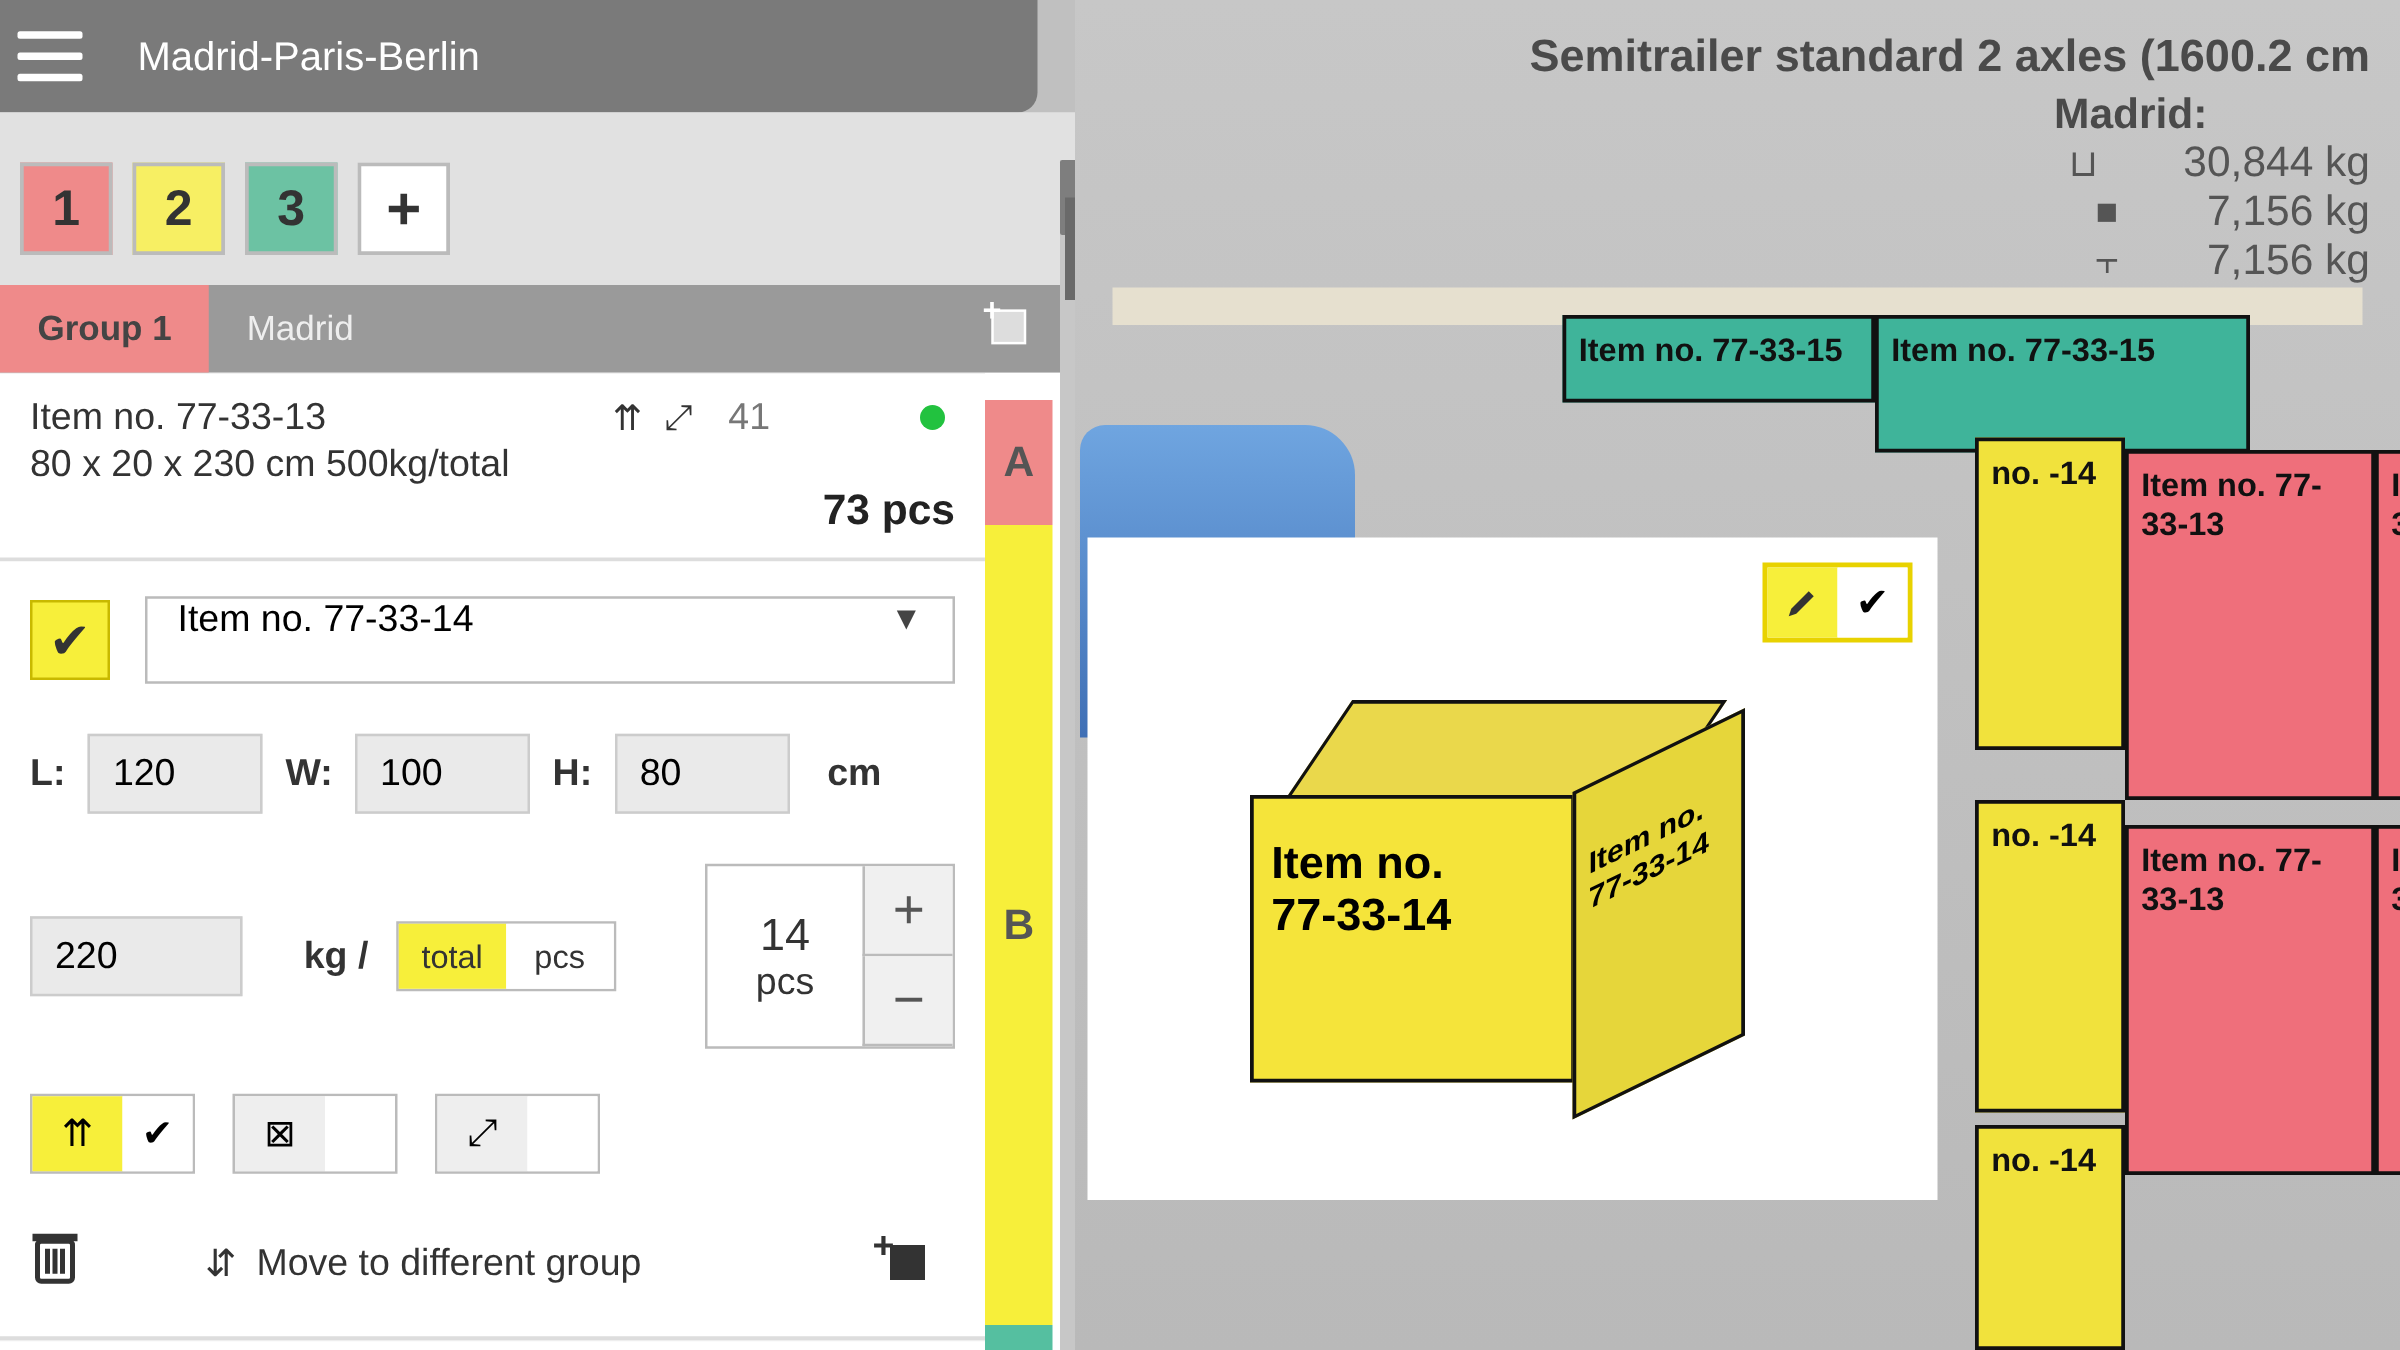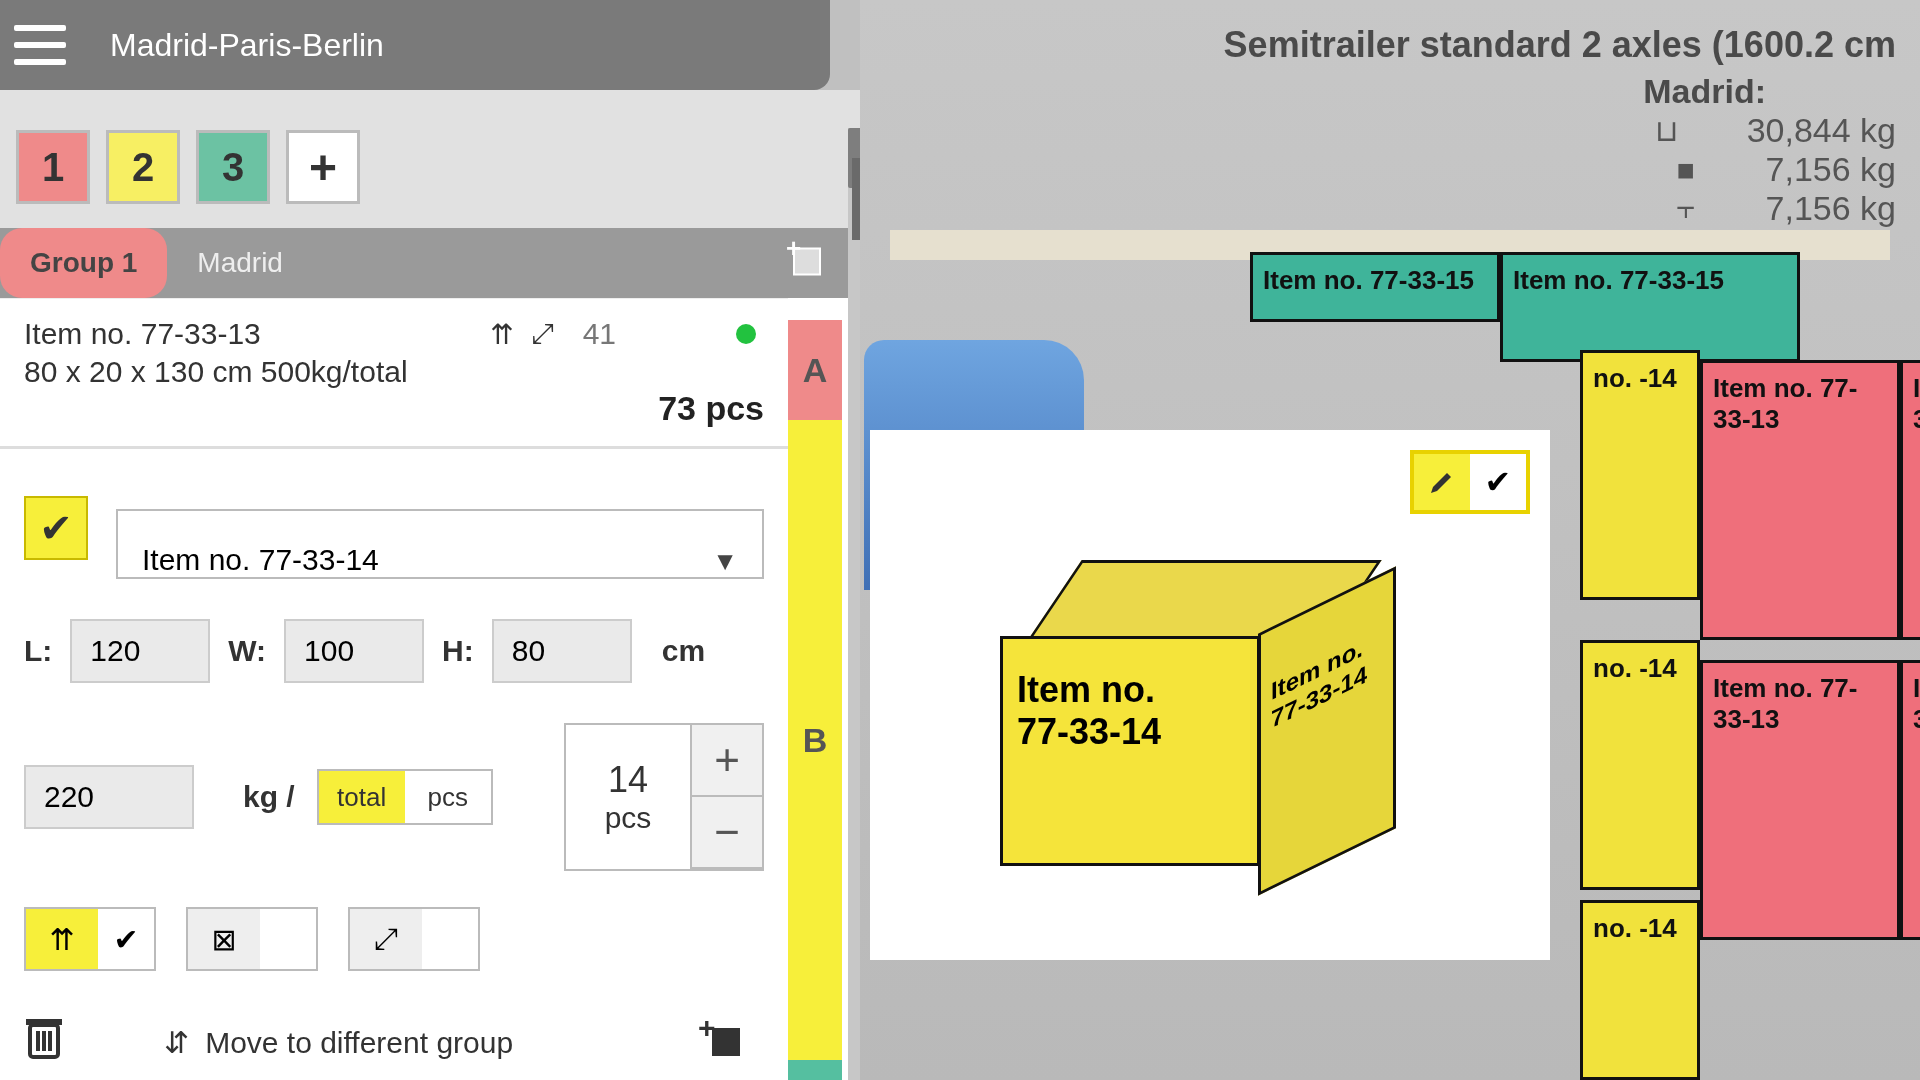--- a/index.html
+++ b/index.html
@@ -38,21 +38,21 @@
 .numtab.bg-teal { background: #6cc2a3; color:#333; }
 .numtab.bg-white { background: #fff; color:#333; font-size:48px; font-weight:bold; }
 
 
 .group-subtabs {
   display: flex; align-items: center; background: #9a9a9a; height: 70px; position: relative;
 }
 .subtab {
   padding: 0 30px; height: 100%; display:flex; align-items:center; font-size: 28px; cursor:pointer;
 }
-.subtab.active { background: #ef8a8a; color:#444; font-weight:bold;border-radius:22px; }
+.subtab.active { background: #ef8a8a; color:#444; font-weight:bold; }
 .subtab.inactive { color: #eee; }
 .add-box-btn {
   position:absolute; right: 36px; top: 50%; transform: translateY(-50%);
   color: #eee; font-size: 36px; cursor:pointer;
 }
 
 
 .items { background: #fff; }
 
 
@@ -69,21 +69,21 @@
 .item-row .pcs-big b { font-weight:bold; }
 
 
 .item-editor {
   padding: 28px 24px 30px 24px; background:#fff; border-top: 3px solid #ddd; border-bottom: 3px solid #ddd;
 }
 .editor-top { display:flex; gap: 28px; align-items:center; margin-bottom: 40px; }
 .chkbtn { width:64px; height:64px; background:#f7ef3a; border:2px solid #c8b900; display:flex; align-items:center; justify-content:center; font-size:40px; color:#333; cursor:pointer;}
 .name-select {
   flex:1; height:70px; border:2px solid #bbb; background:#fff; font-size:30px; padding: 0 24px;
-  display:flex; align-items:flex-end; justify-content:space-between; cursor:pointer;margin-top:32px;
+  display:flex; align-items:flex-start; justify-content:space-between; cursor:pointer;
 }
 .name-select .caret { font-size: 26px; color:#444; }
 
 .dims-row { display:flex; align-items:center; gap: 18px; font-size:30px; color:#333; margin-bottom: 40px; }
 .dim-label { font-weight:bold; }
 .dim-input { width:140px; height:64px; background:#eaeaea; border:2px solid #ccc; font-size:30px; padding:0 18px; }
 .unit { font-size:30px; font-weight:bold; margin-left: 12px;}
 
 .weight-row { display:flex; align-items:center; gap: 22px; font-size:30px; color:#333; }
 .wt-input { width:170px; height:64px; background:#eaeaea; border:2px solid #ccc; font-size:30px; padding:0 18px; }
@@ -227,21 +227,21 @@
 
       <div class="item-row" style="width:788px;">
         <div class="title">Item no. 77-33-13</div>
         <div class="stack-icons">
           <span>⇈</span>
           <span>⤢</span>
         </div>
         <div class="count">41</div>
         <div></div>
         <div class="dot"></div>
-        <div class="dims">80 x 20 x 130 cm 500kg/total</div>
+        <div class="dims">80 x 20 x 230 cm 500kg/total</div>
         <div class="pcs-big"><b>73 pcs</b></div>
       </div>
 
       <div class="item-editor" style="width:788px;">
         <div class="editor-top">
           <div class="chkbtn">✔</div>
           <div class="name-select">
             <span>Item no. 77-33-14</span>
             <span class="caret">▼</span>
           </div>

